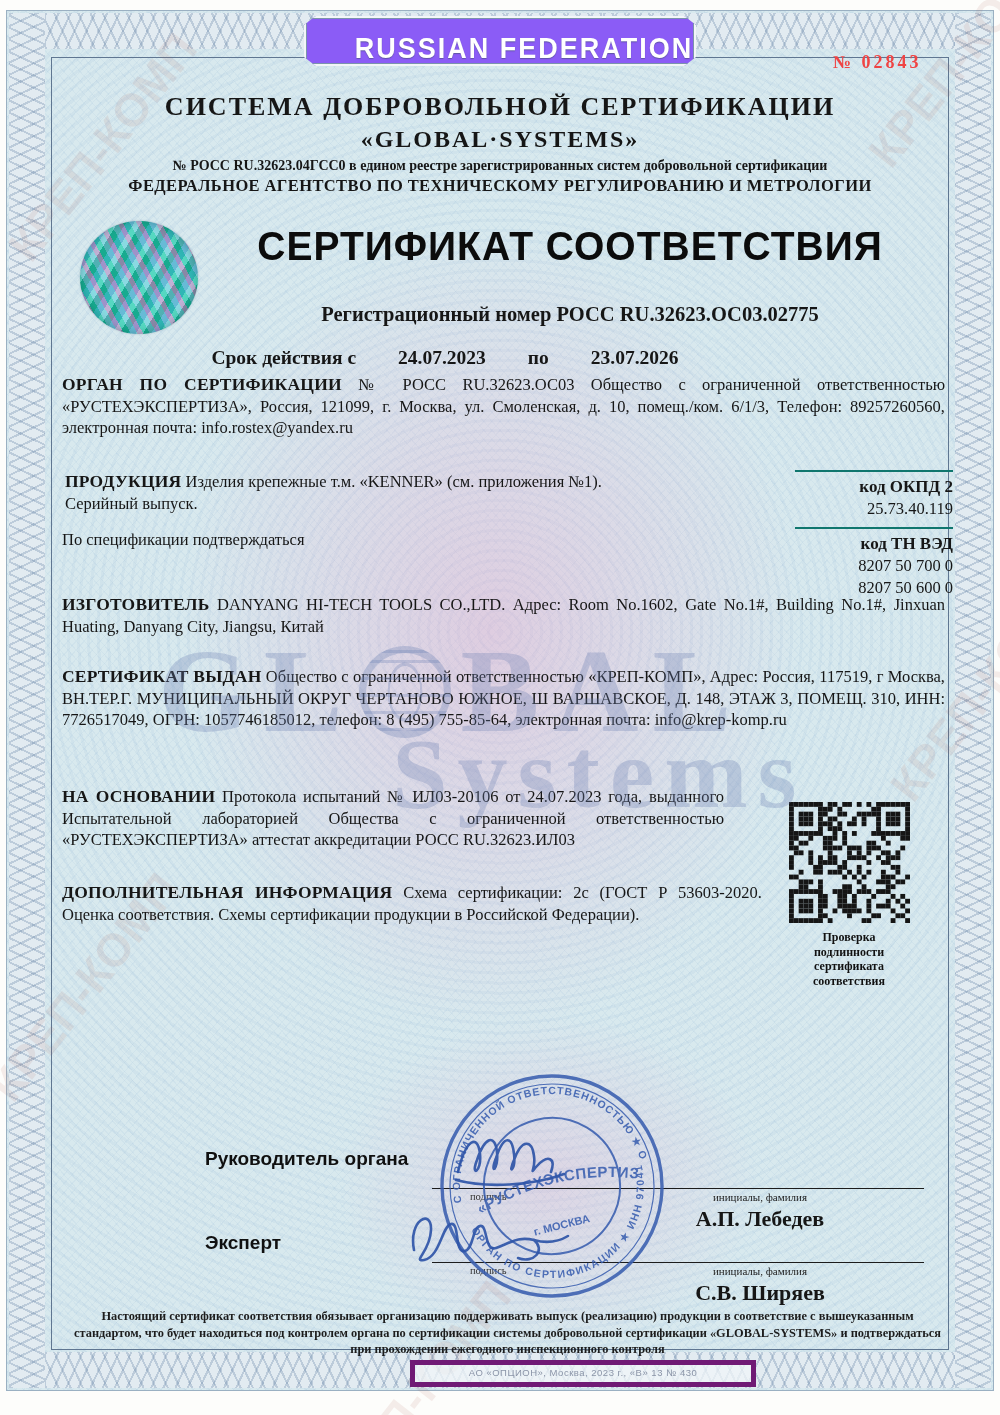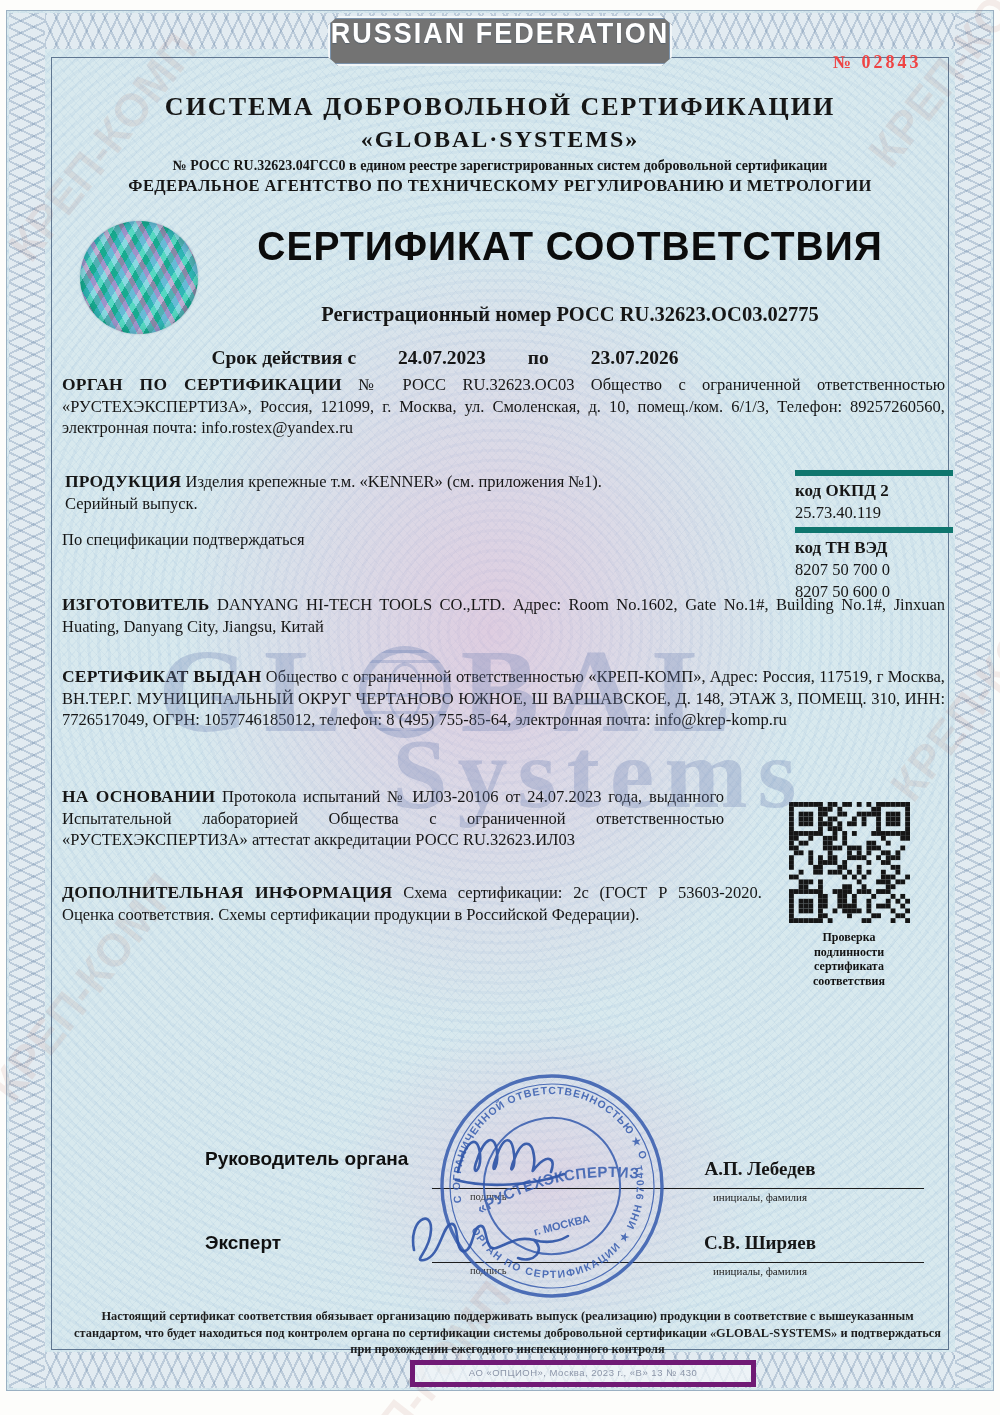--- a/index.html
+++ b/index.html
@@ -30,24 +30,25 @@
       #e2ebf1;}
   .band-top{left:2px;right:2px;top:2px;height:36px;}
   .band-bottom{left:2px;right:2px;bottom:2px;height:36px;}
   .band-left{left:2px;top:2px;bottom:2px;width:36px;}
   .band-right{right:2px;top:2px;bottom:2px;width:36px;}
   .inner-line{position:absolute;left:44px;right:44px;top:46px;bottom:40px;border:1.5px solid #5f7691;}
 
   
   .banner{
     position:absolute;left:50%;top:16px;transform:translateX(-50%);
-    width:340px;height:46px;background:#737373;
+    width:340px;height:46px;background:#8b5cf6;
     border:2px solid #f2f6f8;box-shadow:0 0 0 1px #69829d, inset 0 0 0 1px #7b93ac;
-    display:flex;align-items:flex-start;justify-content:center;z-index:5;
+    display:flex;align-items:flex-end;justify-content:center;z-index:5;
     clip-path:polygon(3% 0,97% 0,100% 18%,100% 82%,97% 100%,3% 100%,0 82%,0 18%);
+    padding-left:48px;
   }
   .banner span{
     font-family:"Liberation Sans",sans-serif;font-weight:700;font-size:27px;
     color:#fff;letter-spacing:2px;transform:scaleY(1.12);text-shadow:0 1px 1px rgba(60,80,100,.55);
     white-space:nowrap;
   }
   .cert-no{position:absolute;left:833px;top:52px;font-weight:700;font-size:18px;
     letter-spacing:3px;color:#ef4444;z-index:4;}
   .sys-title{position:absolute;left:40px;right:40px;top:92px;text-align:center;
     font-weight:700;font-size:26px;letter-spacing:2px;}
@@ -74,35 +75,35 @@
     letter-spacing:1px;color:#0c0c0c;transform:scaleY(1.06);}
   .reg-number{position:absolute;left:200px;right:60px;top:303px;text-align:center;
     font-weight:600;font-size:20.5px;}
   .validity{position:absolute;left:0;right:110px;top:347px;display:flex;justify-content:center;
     gap:42px;font-weight:700;font-size:19.5px;}
 
   
   .para{position:absolute;font-size:16.5px;line-height:21.5px;text-align:justify;}
   .para .lbl{font-weight:700;font-size:17.5px;letter-spacing:.2px;}
   .block-label{font-weight:700;font-size:17.5px;letter-spacing:.2px;display:block;text-align:left;}
-  .codes{position:absolute;left:795px;width:158px;border-top:6px solid #0f766e;
-    text-align:left;padding-top:4px;font-size:16.5px;line-height:22px;}
+  .codes{position:absolute;left:795px;width:158px;border-top:2px solid #0f766e;
+    text-align:right;padding-top:4px;font-size:16.5px;line-height:22px;}
   .codes .c-lbl{font-weight:700;font-size:17px;display:block;}
 
   
   .qr{position:absolute;left:789px;top:802px;width:121px;height:121px;}
   .qr-caption{position:absolute;left:773px;top:930px;width:152px;text-align:center;
     font-family:Liberation Serif, serif;font-weight:700;font-size:12px;line-height:14.5px;
     white-space:pre-line;color:#111;}
 
   
   .role{position:absolute;left:205px;font-family:"Liberation Sans",sans-serif;
     font-weight:700;font-size:19px;color:#101010;white-space:nowrap;}
   .sig-line{position:absolute;left:432px;width:492px;border-bottom:1.6px solid #1c1c1c;}
-  .sig-name{position:absolute;left:560px;width:400px;text-align:center;font-size:19px;font-weight:600;}
+  .sig-name{position:absolute;left:560px;width:400px;text-align:center;font-size:22px;font-weight:600;margin-top:48px;}
   .sig-sub{position:absolute;left:560px;width:400px;text-align:center;font-size:11px;color:#222;}
   .sign-sub{position:absolute;left:470px;font-size:10.5px;color:#333;}
   .sig-svg{position:absolute;z-index:4;}
   .stamp{position:absolute;left:436px;top:1070px;width:232px;height:232px;z-index:3;
     transform:rotate(-14deg);opacity:.88;}
 
   
   .disclaimer{position:absolute;left:52px;right:52px;top:1308px;text-align:center;
     font-size:12.4px;line-height:16.5px;font-weight:600;color:#1d1d1d;margin-left:15px;}
   .imprint{position:absolute;left:410px;top:1360px;width:336px;height:17px;z-index:4;

